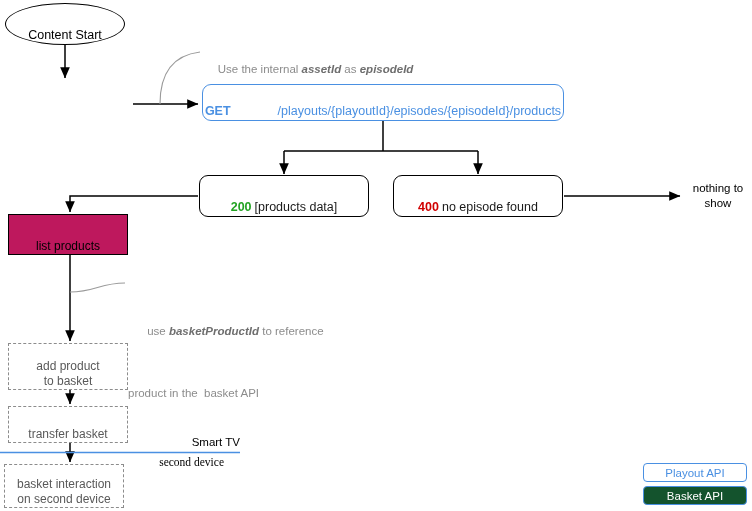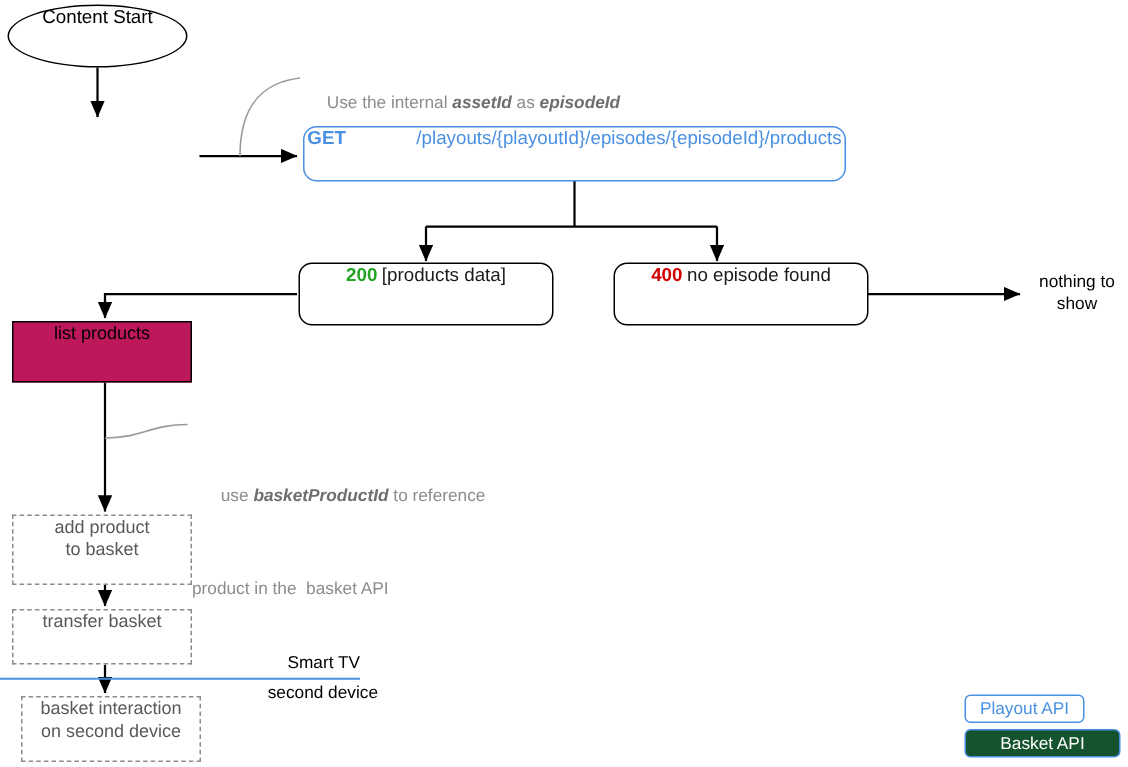--- a/index.html
+++ b/index.html
@@ -24,21 +24,21 @@
     left: 0;
     top: 0;
     width: 752px;
     height: 511px;
     pointer-events: none;
   }
   .node {
     position: absolute;
     box-sizing: border-box;
     display: flex;
-    align-items: flex-start;
+    align-items: flex-end;
     justify-content: center;
     text-align: center;
     line-height: 1.25;
   }
   
   .terminator {
     border: 1.6px solid #000000;
     border-radius: 50%;
     background: #ffffff;
     color: #000000;
@@ -196,62 +196,62 @@
   <div class="node api-box" style="left:202px; top:84px; width:362px; height:37px;gap:43px;">
     <span class="api-method">GET</span>
     <span>/playouts/{playoutId}/episodes/{episodeId}/products</span>
   </div>
 
   <div class="node response-box" style="left:199px; top:175px; width:170px; height:42px;">
     <span class="code-200">200</span>
     <span class="resp-text">[products data]</span>
   </div>
 
-  <div class="node response-box" style="left:393px; top:175px; width:170px; height:42px;margin-left:16px;">
+  <div class="node response-box" style="left:393px; top:175px; width:170px; height:42px;">
     <span class="code-400">400</span>
     <span class="resp-text">no episode found</span>
   </div>
 
   <div class="node solid-box" style="left:8px; top:214px; width:120px; height:41px;">
     <span>list products</span>
   </div>
 
   <div class="node dashed-box" style="left:8px; top:343px; width:120px; height:47px; white-space:pre-line;">
     <span>add product
 to basket</span>
   </div>
 
   <div class="node dashed-box" style="left:8px; top:406px; width:120px; height:37px;">
     <span>transfer basket</span>
   </div>
 
-  <div class="node dashed-box" style="left:14px; top:464px; width:120px; height:44px; white-space:pre-line;">
+  <div class="node dashed-box" style="left:4px; top:464px; width:120px; height:44px; white-space:pre-line;">
     <span>basket interaction
 on second device</span>
   </div>
 
   <div class="annotation" style="left:205px; top:46px;">
     <span>Use the internal </span><b>assetId</b><span> as </span><b>episodeId</b>
   </div>
 
   <div class="annotation" style="left:128px; top:277px;">
     <div>
       <span>use </span><b>basketProductId</b><span> to reference</span>
     </div>
     <div>product in the  basket API</div>
   </div>
 
   <div class="plain-label" style="left:686px; top:181px; width:64px; white-space:pre-line;">nothing to
 show</div>
 
   <div class="device-label" style="left:140px; top:436px; width:100px;">Smart TV</div>
 
-  <div class="device-label" style="left:152px; top:456px; width:100px;">second device</div>
-
-  <div class="legend-chip legend-outline" style="left:643px; top:463px; width:80px; height:19px;">
+  <div class="device-label" style="left:124px; top:456px; width:100px;font-family:Liberation Serif, serif;">second device</div>
+
+  <div class="legend-chip legend-outline" style="left:643px; top:463px; width:104px; height:19px;">
     <span>Playout API</span>
   </div>
 
   <div class="legend-chip legend-filled" style="left:643px; top:486px; width:104px; height:19px;">
     <span>Basket API</span>
   </div>
 
 </div>
 
 </body></html>

